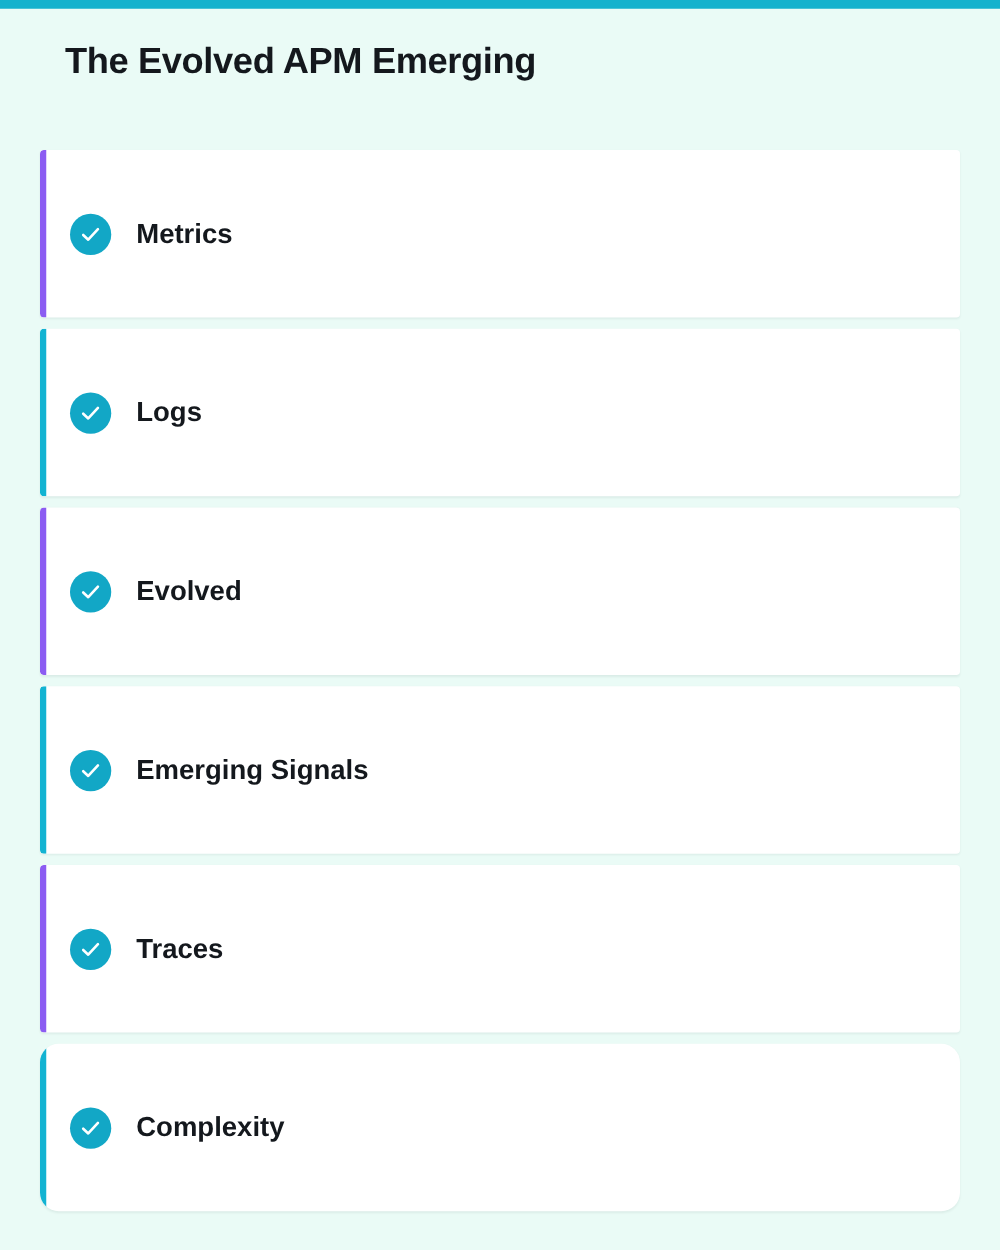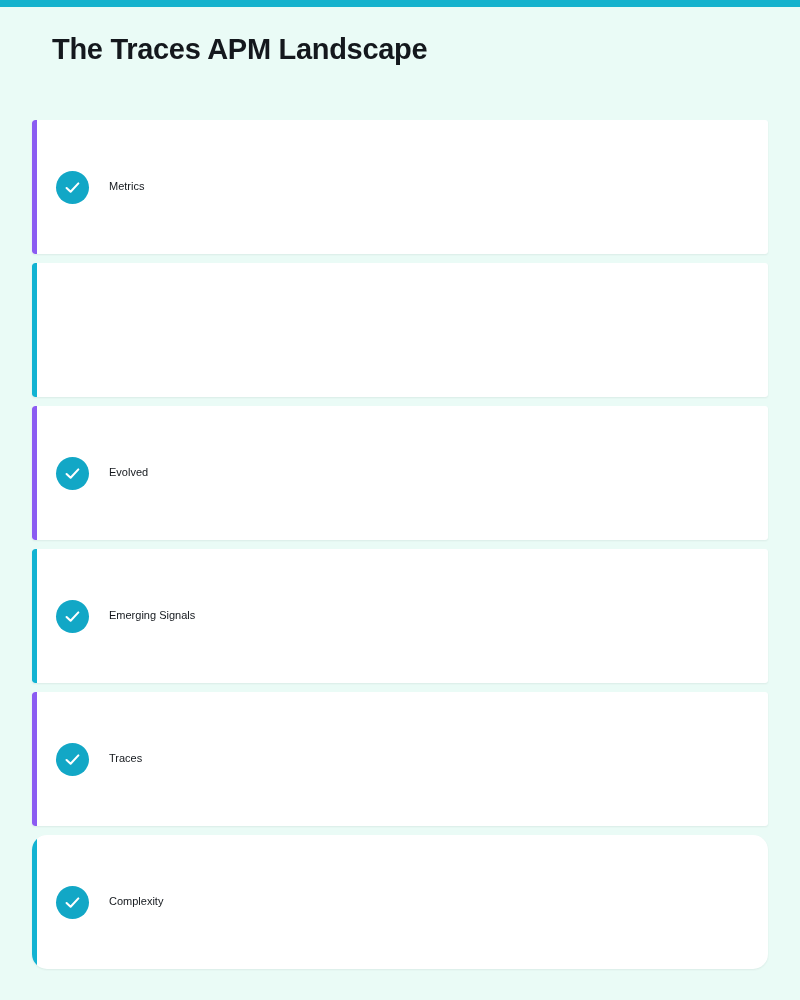--- a/index.html
+++ b/index.html
@@ -90,50 +90,58 @@
     flex: 0 0 auto;
     display: flex;
     align-items: center;
     justify-content: center;
   }
   .check-badge svg {
     display: block;
   }
   .card-label {
     margin-left: 20px;
-    font-size: 11px;
+    font-size: 22px;
     color: #14181d;
-    font-weight: normal;
+    font-weight: bold;
     line-height: 1.2;
     white-space: nowrap;
   }
 </style>
 </head>
 <body>
 
 <div class="top-accent-bar"></div>
 
 <div class="page">
 
-  <h1 class="page-title">The Traces APM Landscape</h1>
+  <h1 class="page-title">The Evolved APM Emerging</h1>
 
   <div class="card-list">
       <div class="card">
         <div class="card-accent accent-purple"></div>
         <div class="card-inner">
           <span class="check-badge">
             <svg width="19" height="19" viewBox="0 0 24 24" fill="none" stroke="#ffffff" stroke-width="2.6" stroke-linecap="round" stroke-linejoin="round">
               <polyline points="4.5,12.6 9.6,17.4 19.4,6.8"></polyline>
             </svg>
           </span>
           <span class="card-label">Metrics</span>
         </div>
       </div>
       <div class="card">
         <div class="card-accent accent-teal"></div>
+        <div class="card-inner">
+          <span class="check-badge">
+            <svg width="19" height="19" viewBox="0 0 24 24" fill="none" stroke="#ffffff" stroke-width="2.6" stroke-linecap="round" stroke-linejoin="round">
+              <polyline points="4.5,12.6 9.6,17.4 19.4,6.8"></polyline>
+            </svg>
+          </span>
+          <span class="card-label">Logs</span>
+        </div>
       </div>
       <div class="card">
         <div class="card-accent accent-purple"></div>
         <div class="card-inner">
           <span class="check-badge">
             <svg width="19" height="19" viewBox="0 0 24 24" fill="none" stroke="#ffffff" stroke-width="2.6" stroke-linecap="round" stroke-linejoin="round">
               <polyline points="4.5,12.6 9.6,17.4 19.4,6.8"></polyline>
             </svg>
           </span>
           <span class="card-label">Evolved</span>

